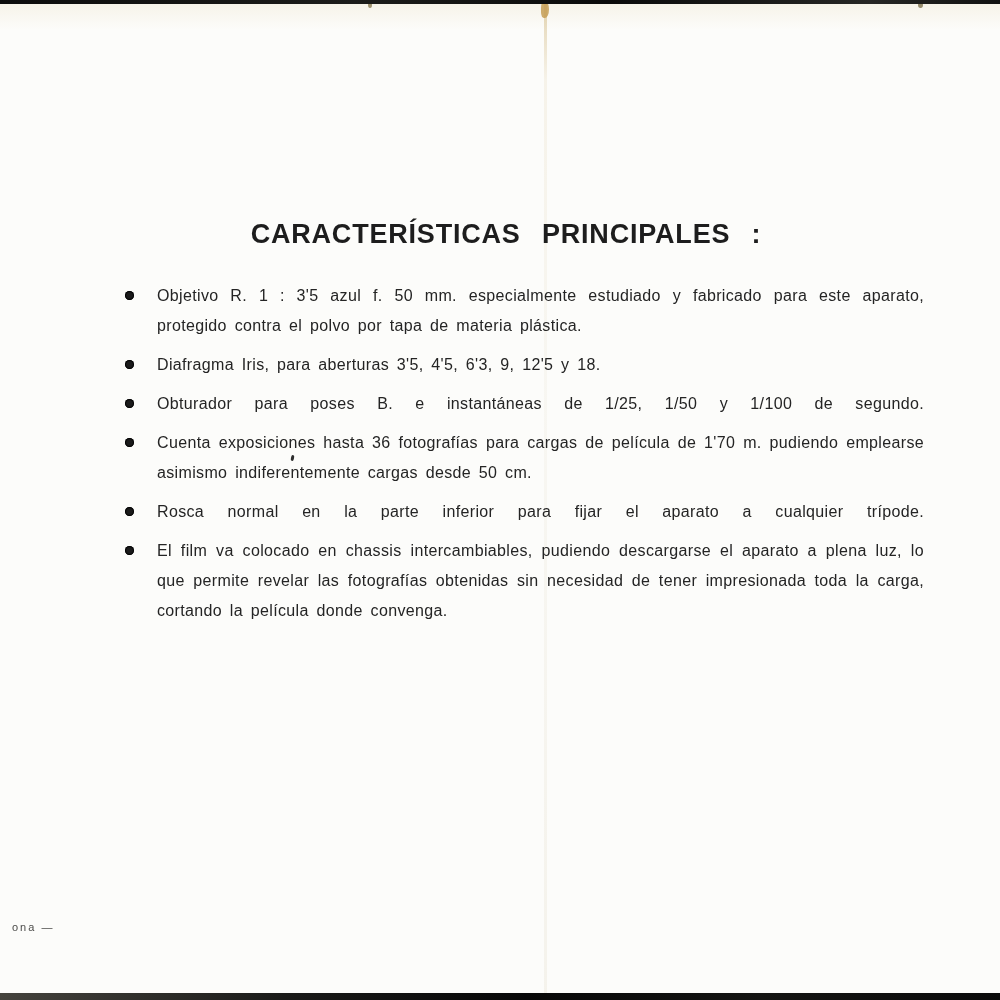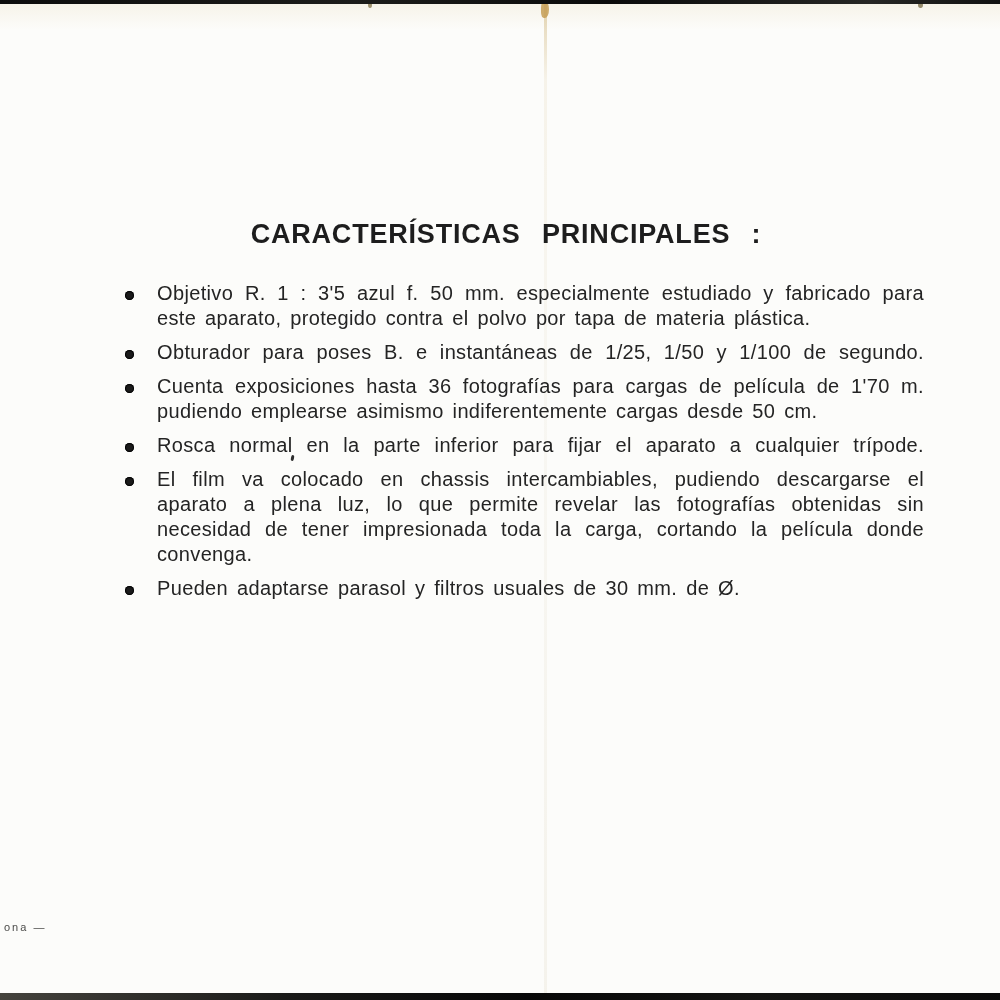--- a/index.html
+++ b/index.html
@@ -82,40 +82,40 @@
     flex: none;
     width: 9px; height: 9px;
     margin: 10px 23px 0 3px;
     border-radius: 50%;
     background: #1b1b1b;
     box-shadow: inset 0 0 1px 1px #000;
   }
   .txt {
     flex: 1;
     margin: 0;
-    font-size: 20px;
-    line-height: 25px;
+    font-size: 16px;
+    line-height: 30px;
     letter-spacing: 0.35px;
     word-spacing: 3px;
     text-align: justify;
     color: #242424;
   }
   .item.stretch .txt {
     text-align-last: justify;
   }
   .speck {
     position: absolute; left: 291px; top: 455px;
     width: 3px; height: 6px;
     background: #2e2e2e;
     border-radius: 40%;
     transform: rotate(12deg);
   }
   .footer-fragment {
     position: absolute;
-    left: 4px; top: 921px;
+    left: 12px; top: 921px;
     font-size: 11px;
     letter-spacing: 2px;
     color: #4c4c4a;
   }
 </style>
 </head>
 <body>
 
 <div class="scan">
 
@@ -129,20 +129,24 @@
 
   <h1 class="title">CARACTERÍSTICAS PRINCIPALES :</h1>
 
   <div class="content">
 
     <div class="item">
       <span class="dot"></span>
       <p class="txt">Objetivo R. 1 : 3'5 azul f. 50 mm. especialmente estudiado y fabricado para este aparato, protegido contra el polvo por tapa de materia plástica.</p>
     </div>
 
+    <div class="item">
+      <span class="dot"></span>
+      <p class="txt">Diafragma Iris, para aberturas 3'5, 4'5, 6'3, 9, 12'5 y 18.</p>
+    </div>
 
 
     <div class="item stretch">
       <span class="dot"></span>
       <p class="txt">Obturador para poses B. e instantáneas de 1/25, 1/50 y 1/100 de segundo.</p>
     </div>
 
     <div class="item">
       <span class="dot"></span>
       <p class="txt">Cuenta exposiciones hasta 36 fotografías para cargas de película de 1'70 m. pudiendo emplearse asimismo indiferentemente cargas desde 50 cm.</p>
@@ -151,24 +155,20 @@
     <div class="item stretch">
       <span class="dot"></span>
       <p class="txt">Rosca normal en la parte inferior para fijar el aparato a cualquier trípode.</p>
     </div>
 
     <div class="item">
       <span class="dot"></span>
       <p class="txt">El film va colocado en chassis intercambiables, pudiendo descargarse el aparato a plena luz, lo que permite revelar las fotografías obtenidas sin necesidad de tener impresionada toda la carga, cortando la película donde convenga.</p>
     </div>
 
-    <div class="item">
-      <span class="dot"></span>
-      <p class="txt">Pueden adaptarse parasol y filtros usuales de 30 mm. de Ø.</p>
-    </div>
 
 
   </div>
 
   <div class="speck"></div>
 
   <div class="footer-fragment">ona —</div>
 
 </div>
 

